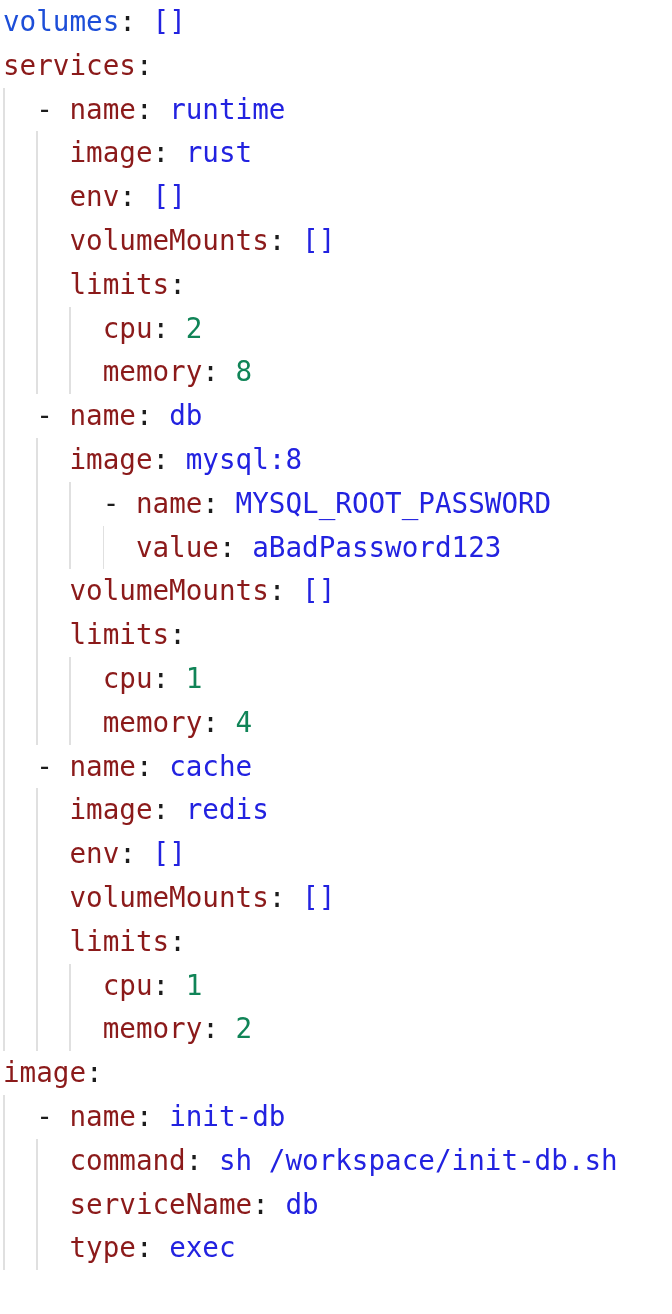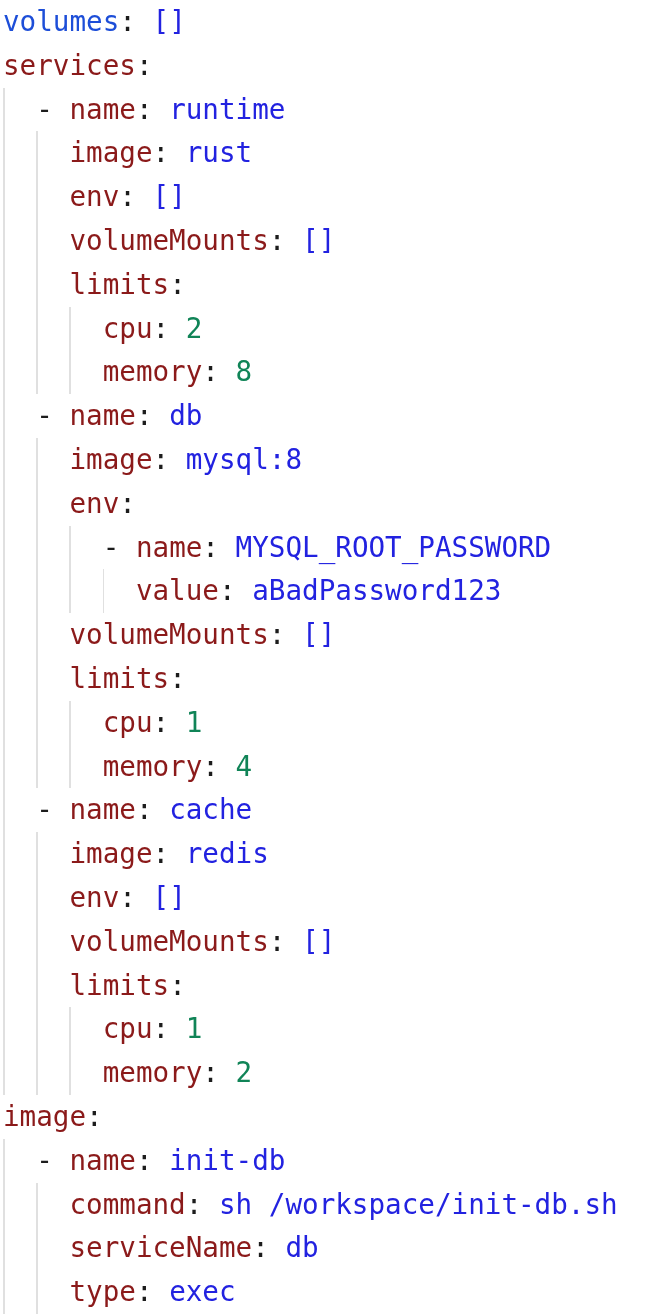--- a/index.html
+++ b/index.html
@@ -40,21 +40,20 @@
     <div class="line" style="height: 43.8px;"><span class="code" style="padding-left: 0ch;"><span class="tok tok-key" style="color: rgb(139, 26, 26);">services</span><span class="tok tok-punct" style="color: rgb(28, 28, 28);">:</span></span></div>
     <div class="line" style="height: 43.8px;"><span class="guide" style="left: 0ch; background: rgb(224, 224, 224);"></span><span class="code" style="padding-left: 2ch;"><span class="tok tok-punct" style="color: rgb(28, 28, 28);">- </span><span class="tok tok-key" style="color: rgb(139, 26, 26);">name</span><span class="tok tok-punct" style="color: rgb(28, 28, 28);">: </span><span class="tok tok-string" style="color: rgb(34, 34, 224);">runtime</span></span></div>
     <div class="line" style="height: 43.8px;"><span class="guide" style="left: 0ch; background: rgb(224, 224, 224);"></span><span class="guide" style="left: 2ch; background: rgb(224, 224, 224);"></span><span class="code" style="padding-left: 4ch;"><span class="tok tok-key" style="color: rgb(139, 26, 26);">image</span><span class="tok tok-punct" style="color: rgb(28, 28, 28);">: </span><span class="tok tok-string" style="color: rgb(34, 34, 224);">rust</span></span></div>
     <div class="line" style="height: 43.8px;"><span class="guide" style="left: 0ch; background: rgb(224, 224, 224);"></span><span class="guide" style="left: 2ch; background: rgb(224, 224, 224);"></span><span class="code" style="padding-left: 4ch;"><span class="tok tok-key" style="color: rgb(139, 26, 26);">env</span><span class="tok tok-punct" style="color: rgb(28, 28, 28);">: </span><span class="tok tok-string" style="color: rgb(34, 34, 224);">[]</span></span></div>
     <div class="line" style="height: 43.8px;"><span class="guide" style="left: 0ch; background: rgb(224, 224, 224);"></span><span class="guide" style="left: 2ch; background: rgb(224, 224, 224);"></span><span class="code" style="padding-left: 4ch;"><span class="tok tok-key" style="color: rgb(139, 26, 26);">volumeMounts</span><span class="tok tok-punct" style="color: rgb(28, 28, 28);">: </span><span class="tok tok-string" style="color: rgb(34, 34, 224);">[]</span></span></div>
     <div class="line" style="height: 43.8px;"><span class="guide" style="left: 0ch; background: rgb(224, 224, 224);"></span><span class="guide" style="left: 2ch; background: rgb(224, 224, 224);"></span><span class="code" style="padding-left: 4ch;"><span class="tok tok-key" style="color: rgb(139, 26, 26);">limits</span><span class="tok tok-punct" style="color: rgb(28, 28, 28);">:</span></span></div>
     <div class="line" style="height: 43.8px;"><span class="guide" style="left: 0ch; background: rgb(224, 224, 224);"></span><span class="guide" style="left: 2ch; background: rgb(224, 224, 224);"></span><span class="guide" style="left: 4ch; background: rgb(224, 224, 224);"></span><span class="code" style="padding-left: 6ch;"><span class="tok tok-key" style="color: rgb(139, 26, 26);">cpu</span><span class="tok tok-punct" style="color: rgb(28, 28, 28);">: </span><span class="tok tok-number" style="color: rgb(16, 132, 87);">2</span></span></div>
     <div class="line" style="height: 43.8px;"><span class="guide" style="left: 0ch; background: rgb(224, 224, 224);"></span><span class="guide" style="left: 2ch; background: rgb(224, 224, 224);"></span><span class="guide" style="left: 4ch; background: rgb(224, 224, 224);"></span><span class="code" style="padding-left: 6ch;"><span class="tok tok-key" style="color: rgb(139, 26, 26);">memory</span><span class="tok tok-punct" style="color: rgb(28, 28, 28);">: </span><span class="tok tok-number" style="color: rgb(16, 132, 87);">8</span></span></div>
     <div class="line" style="height: 43.8px;"><span class="guide" style="left: 0ch; background: rgb(224, 224, 224);"></span><span class="code" style="padding-left: 2ch;"><span class="tok tok-punct" style="color: rgb(28, 28, 28);">- </span><span class="tok tok-key" style="color: rgb(139, 26, 26);">name</span><span class="tok tok-punct" style="color: rgb(28, 28, 28);">: </span><span class="tok tok-string" style="color: rgb(34, 34, 224);">db</span></span></div>
     <div class="line" style="height: 43.8px;"><span class="guide" style="left: 0ch; background: rgb(224, 224, 224);"></span><span class="guide" style="left: 2ch; background: rgb(224, 224, 224);"></span><span class="code" style="padding-left: 4ch;"><span class="tok tok-key" style="color: rgb(139, 26, 26);">image</span><span class="tok tok-punct" style="color: rgb(28, 28, 28);">: </span><span class="tok tok-string" style="color: rgb(34, 34, 224);">mysql:8</span></span></div>
-    <div class="line" style="height: 43.8px;"><span class="guide" style="left: 0ch; background: rgb(224, 224, 224);"></span><span class="guide" style="left: 2ch; background: rgb(224, 224, 224);"></span><span class="code" style="padding-left: 4ch;"><span class="tok tok-key" style="color: rgb(139, 26, 26);">env</span><span class="tok tok-punct" style="color: rgb(28, 28, 28);">:</span></span></div>
     <div class="line" style="height: 43.8px;"><span class="guide" style="left: 0ch; background: rgb(224, 224, 224);"></span><span class="guide" style="left: 2ch; background: rgb(224, 224, 224);"></span><span class="guide" style="left: 4ch; background: rgb(224, 224, 224);"></span><span class="code" style="padding-left: 6ch;"><span class="tok tok-punct" style="color: rgb(28, 28, 28);">- </span><span class="tok tok-key" style="color: rgb(139, 26, 26);">name</span><span class="tok tok-punct" style="color: rgb(28, 28, 28);">: </span><span class="tok tok-string" style="color: rgb(34, 34, 224);">MYSQL_ROOT_PASSWORD</span></span></div>
     <div class="line" style="height: 43.8px;"><span class="guide" style="left: 0ch; background: rgb(224, 224, 224);"></span><span class="guide" style="left: 2ch; background: rgb(224, 224, 224);"></span><span class="guide" style="left: 4ch; background: rgb(224, 224, 224);"></span><span class="guide" style="left: 6ch; background: rgb(224, 224, 224);"></span><span class="code" style="padding-left: 8ch;"><span class="tok tok-key" style="color: rgb(139, 26, 26);">value</span><span class="tok tok-punct" style="color: rgb(28, 28, 28);">: </span><span class="tok tok-string" style="color: rgb(34, 34, 224);">aBadPassword123</span></span></div>
     <div class="line" style="height: 43.8px;"><span class="guide" style="left: 0ch; background: rgb(224, 224, 224);"></span><span class="guide" style="left: 2ch; background: rgb(224, 224, 224);"></span><span class="code" style="padding-left: 4ch;"><span class="tok tok-key" style="color: rgb(139, 26, 26);">volumeMounts</span><span class="tok tok-punct" style="color: rgb(28, 28, 28);">: </span><span class="tok tok-string" style="color: rgb(34, 34, 224);">[]</span></span></div>
     <div class="line" style="height: 43.8px;"><span class="guide" style="left: 0ch; background: rgb(224, 224, 224);"></span><span class="guide" style="left: 2ch; background: rgb(224, 224, 224);"></span><span class="code" style="padding-left: 4ch;"><span class="tok tok-key" style="color: rgb(139, 26, 26);">limits</span><span class="tok tok-punct" style="color: rgb(28, 28, 28);">:</span></span></div>
     <div class="line" style="height: 43.8px;"><span class="guide" style="left: 0ch; background: rgb(224, 224, 224);"></span><span class="guide" style="left: 2ch; background: rgb(224, 224, 224);"></span><span class="guide" style="left: 4ch; background: rgb(224, 224, 224);"></span><span class="code" style="padding-left: 6ch;"><span class="tok tok-key" style="color: rgb(139, 26, 26);">cpu</span><span class="tok tok-punct" style="color: rgb(28, 28, 28);">: </span><span class="tok tok-number" style="color: rgb(16, 132, 87);">1</span></span></div>
     <div class="line" style="height: 43.8px;"><span class="guide" style="left: 0ch; background: rgb(224, 224, 224);"></span><span class="guide" style="left: 2ch; background: rgb(224, 224, 224);"></span><span class="guide" style="left: 4ch; background: rgb(224, 224, 224);"></span><span class="code" style="padding-left: 6ch;"><span class="tok tok-key" style="color: rgb(139, 26, 26);">memory</span><span class="tok tok-punct" style="color: rgb(28, 28, 28);">: </span><span class="tok tok-number" style="color: rgb(16, 132, 87);">4</span></span></div>
     <div class="line" style="height: 43.8px;"><span class="guide" style="left: 0ch; background: rgb(224, 224, 224);"></span><span class="code" style="padding-left: 2ch;"><span class="tok tok-punct" style="color: rgb(28, 28, 28);">- </span><span class="tok tok-key" style="color: rgb(139, 26, 26);">name</span><span class="tok tok-punct" style="color: rgb(28, 28, 28);">: </span><span class="tok tok-string" style="color: rgb(34, 34, 224);">cache</span></span></div>
     <div class="line" style="height: 43.8px;"><span class="guide" style="left: 0ch; background: rgb(224, 224, 224);"></span><span class="guide" style="left: 2ch; background: rgb(224, 224, 224);"></span><span class="code" style="padding-left: 4ch;"><span class="tok tok-key" style="color: rgb(139, 26, 26);">image</span><span class="tok tok-punct" style="color: rgb(28, 28, 28);">: </span><span class="tok tok-string" style="color: rgb(34, 34, 224);">redis</span></span></div>
     <div class="line" style="height: 43.8px;"><span class="guide" style="left: 0ch; background: rgb(224, 224, 224);"></span><span class="guide" style="left: 2ch; background: rgb(224, 224, 224);"></span><span class="code" style="padding-left: 4ch;"><span class="tok tok-key" style="color: rgb(139, 26, 26);">env</span><span class="tok tok-punct" style="color: rgb(28, 28, 28);">: </span><span class="tok tok-string" style="color: rgb(34, 34, 224);">[]</span></span></div>
     <div class="line" style="height: 43.8px;"><span class="guide" style="left: 0ch; background: rgb(224, 224, 224);"></span><span class="guide" style="left: 2ch; background: rgb(224, 224, 224);"></span><span class="code" style="padding-left: 4ch;"><span class="tok tok-key" style="color: rgb(139, 26, 26);">volumeMounts</span><span class="tok tok-punct" style="color: rgb(28, 28, 28);">: </span><span class="tok tok-string" style="color: rgb(34, 34, 224);">[]</span></span></div>

